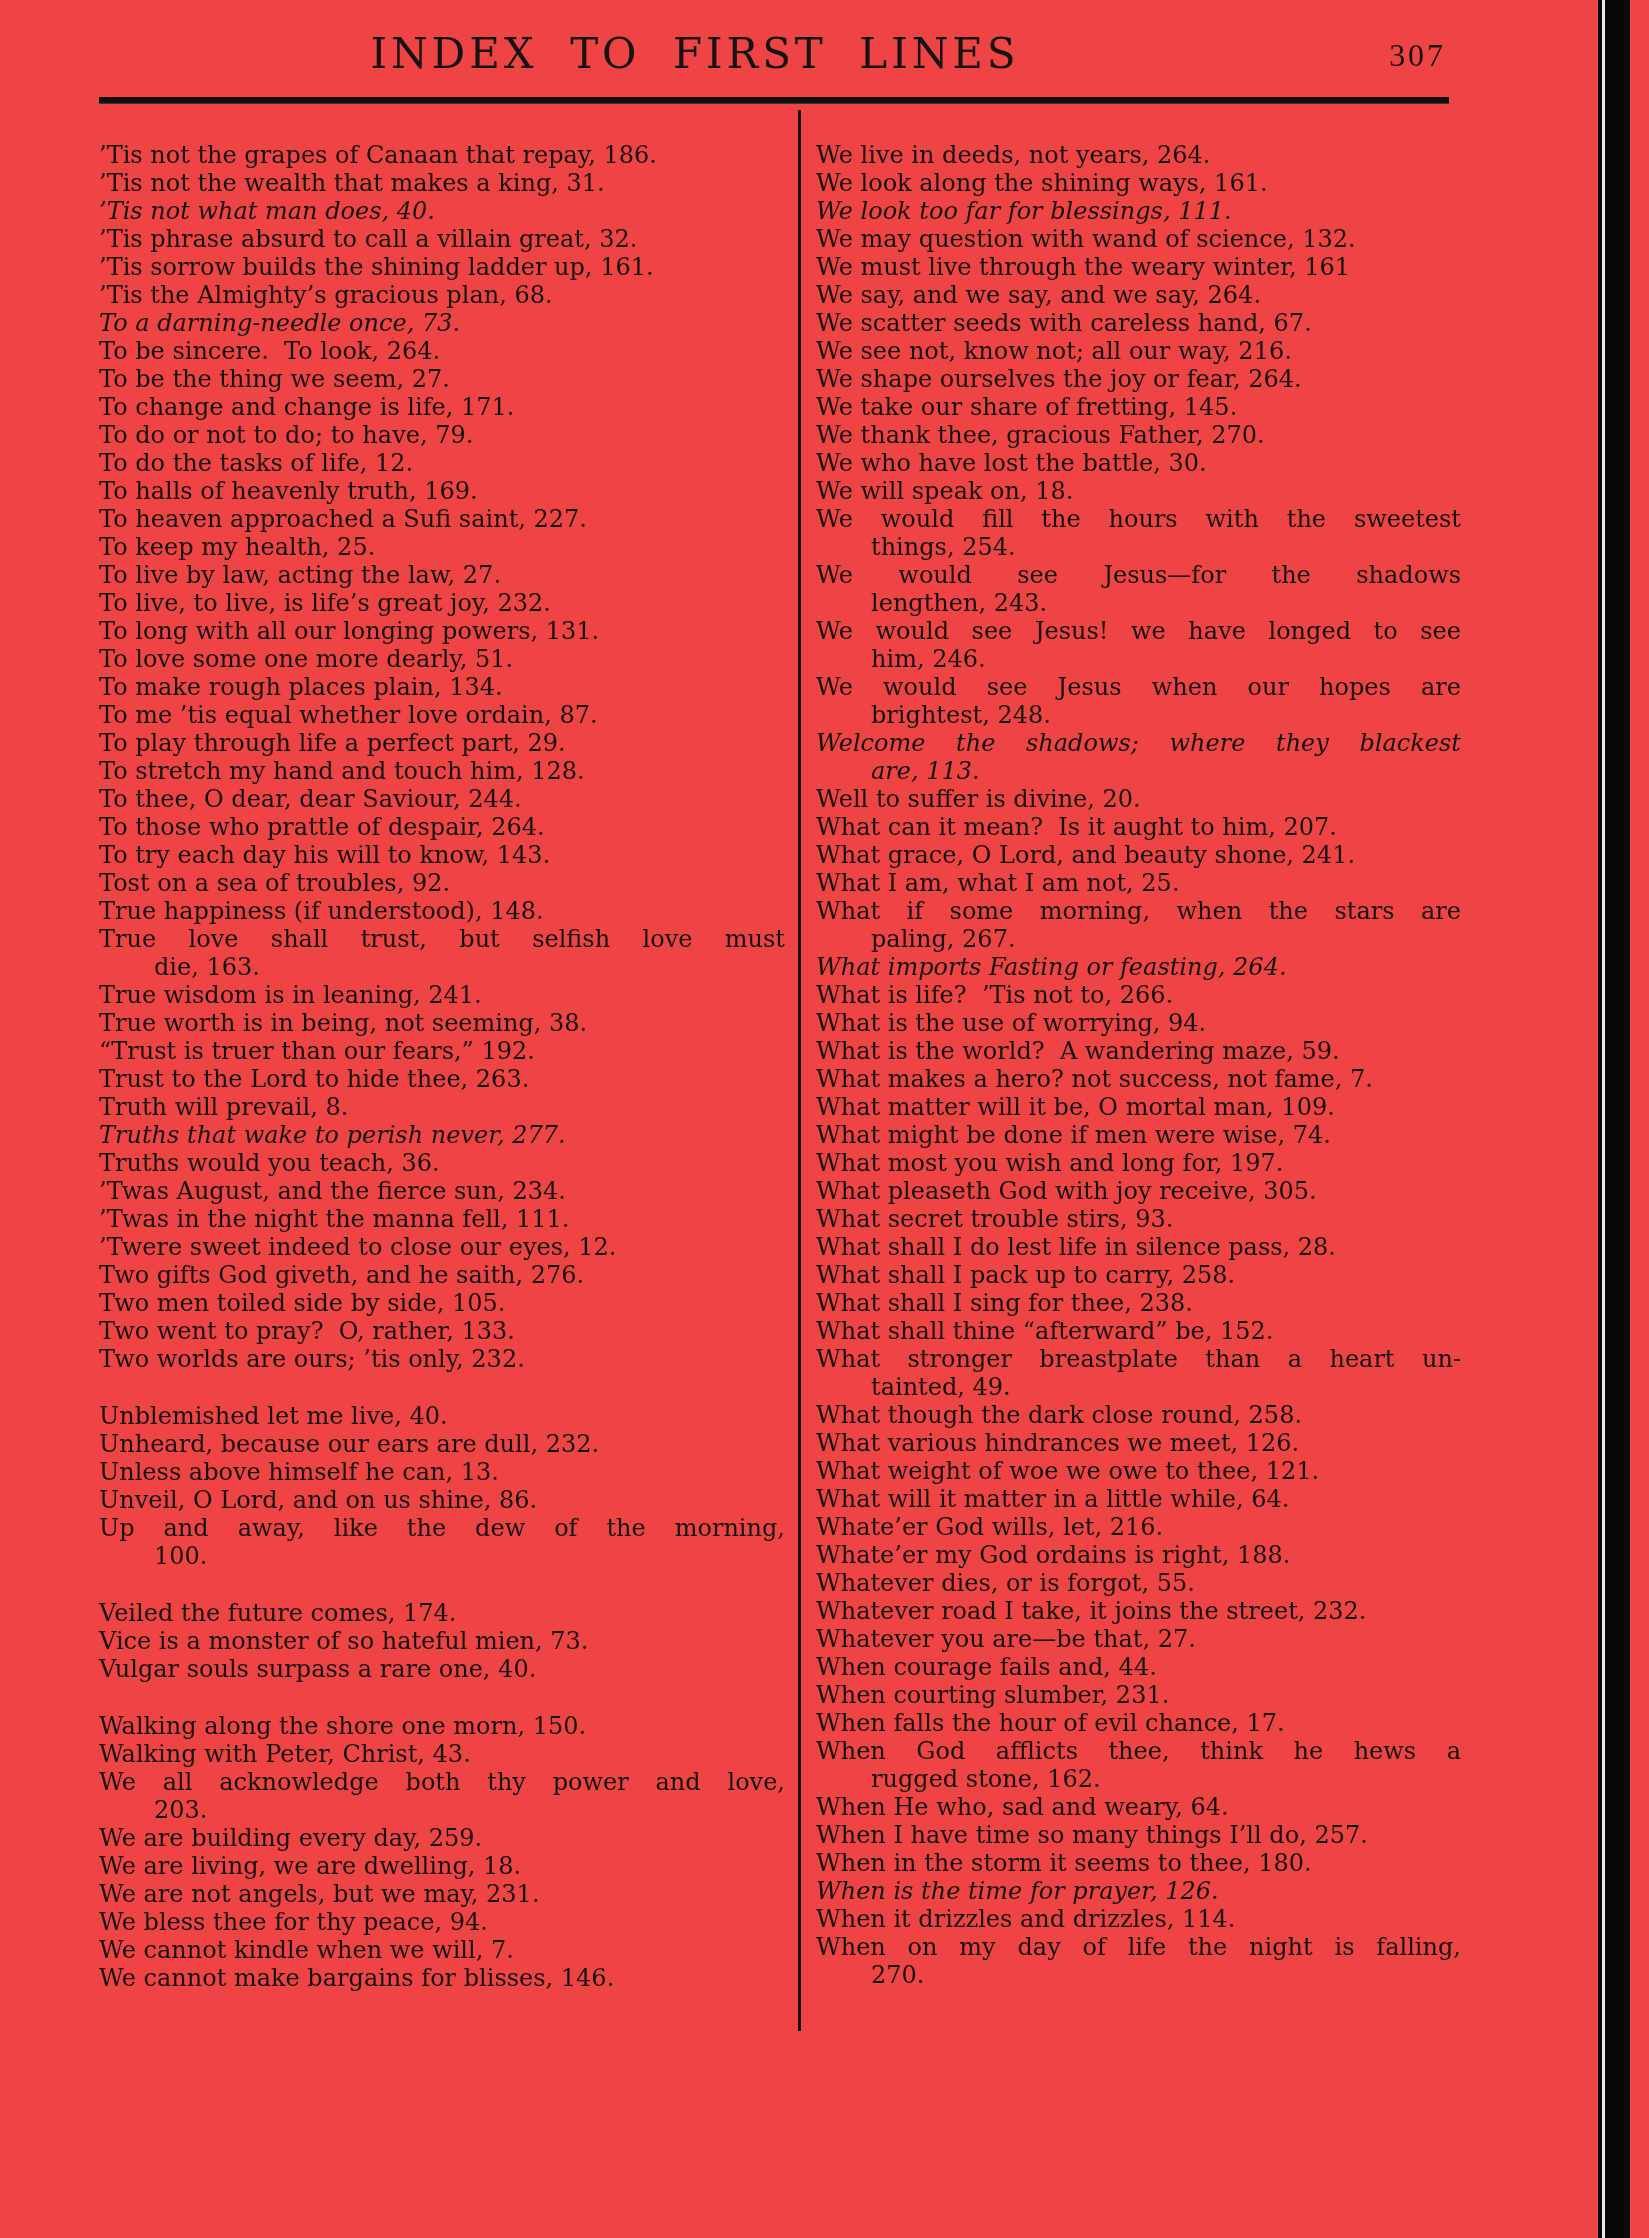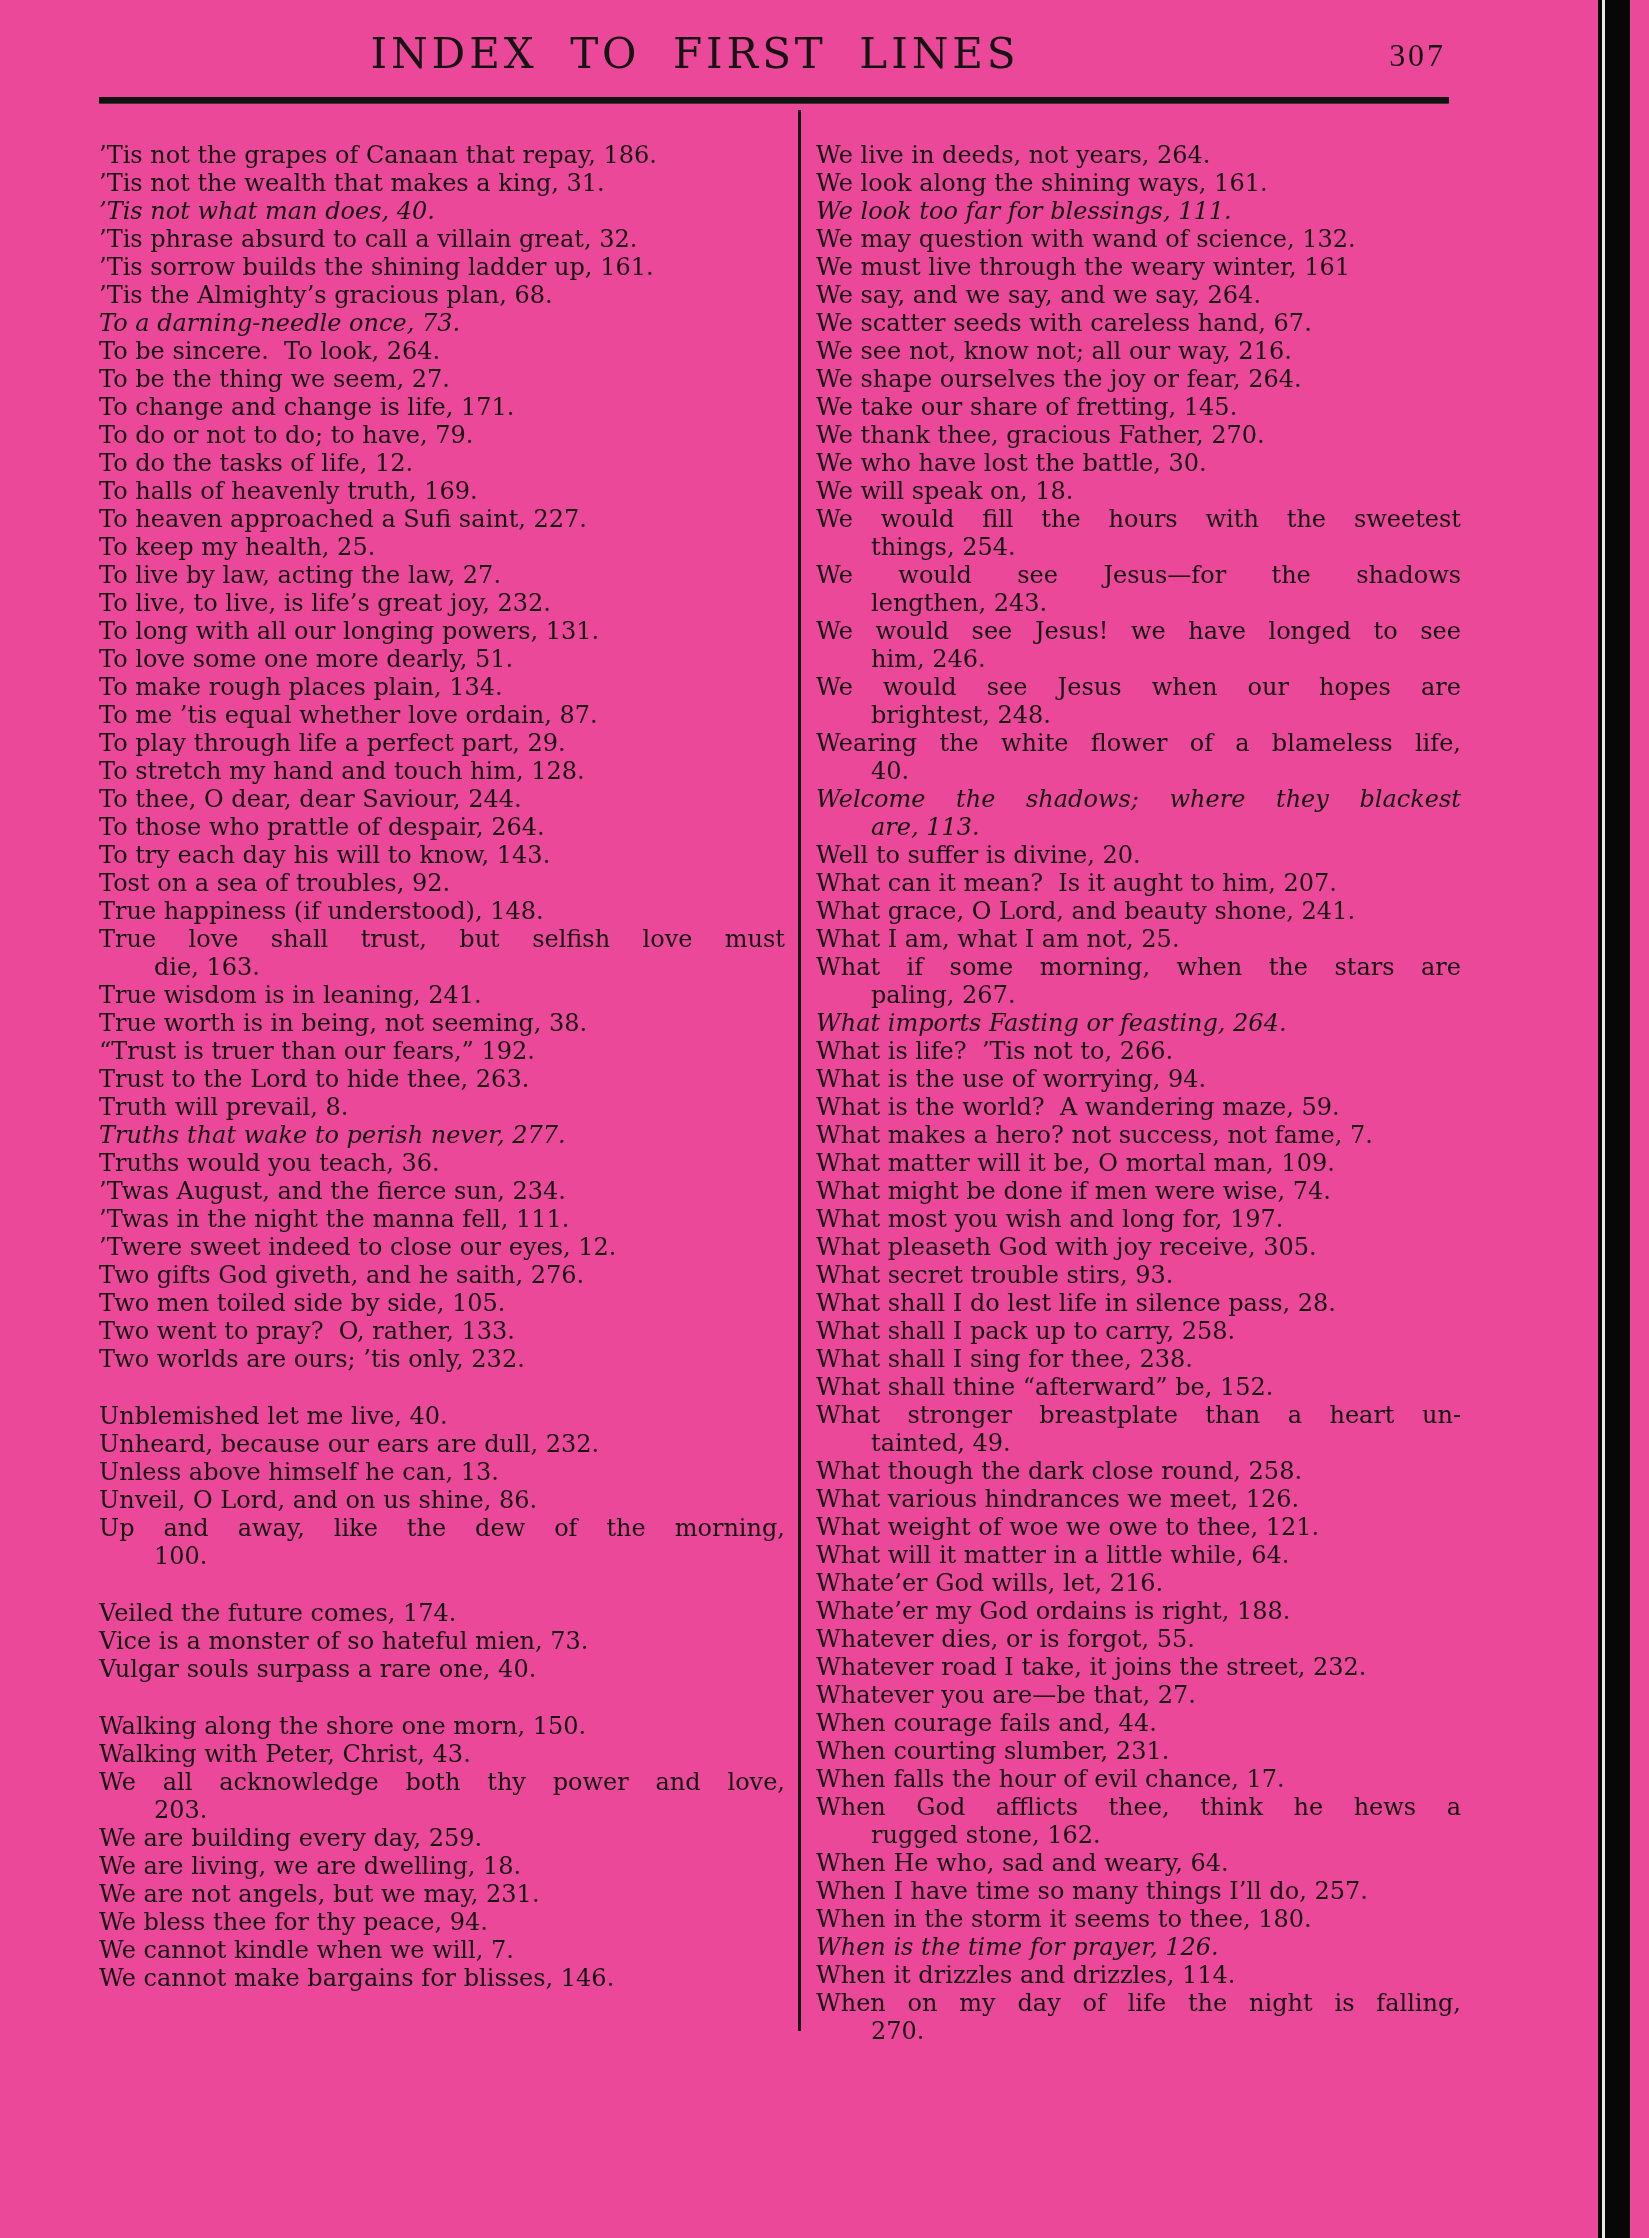--- a/index.html
+++ b/index.html
@@ -1,20 +1,20 @@
 <!DOCTYPE html>
 <html><head>
 <meta charset="utf-8">
 <style>
   html, body { margin: 0; padding: 0; background: #ffffff; }
   .page {
     position: relative;
     width: 1649px;
     height: 2238px;
-    background: #ec4899;
+    background: #ef4444;
     overflow: hidden;
     font-family: "DejaVu Serif", "Liberation Serif", serif;
     color: #151413;
   }
   .title {
     position: absolute;
     top: 29px;
     left: 328px;
     width: 734px;
     margin: 0;
@@ -338,24 +338,20 @@
           <div class="line cont">lengthen, 243.</div>
         </div>
         <div class="entry">
           <div class="line j">We would see Jesus! we have longed to see</div>
           <div class="line cont">him, 246.</div>
         </div>
         <div class="entry">
           <div class="line j">We would see Jesus when our hopes are</div>
           <div class="line cont">brightest, 248.</div>
         </div>
-        <div class="entry">
-          <div class="line j">Wearing the white flower of a blameless life,</div>
-          <div class="line cont">40.</div>
-        </div>
         <div class="entry italic">
           <div class="line j">Welcome the shadows; where they blackest</div>
           <div class="line cont">are, 113.</div>
         </div>
         <div class="entry">
           <div class="line">Well to suffer is divine, 20.</div>
         </div>
         <div class="entry">
           <div class="line">What can it mean?  Is it aught to him, 207.</div>
         </div>

